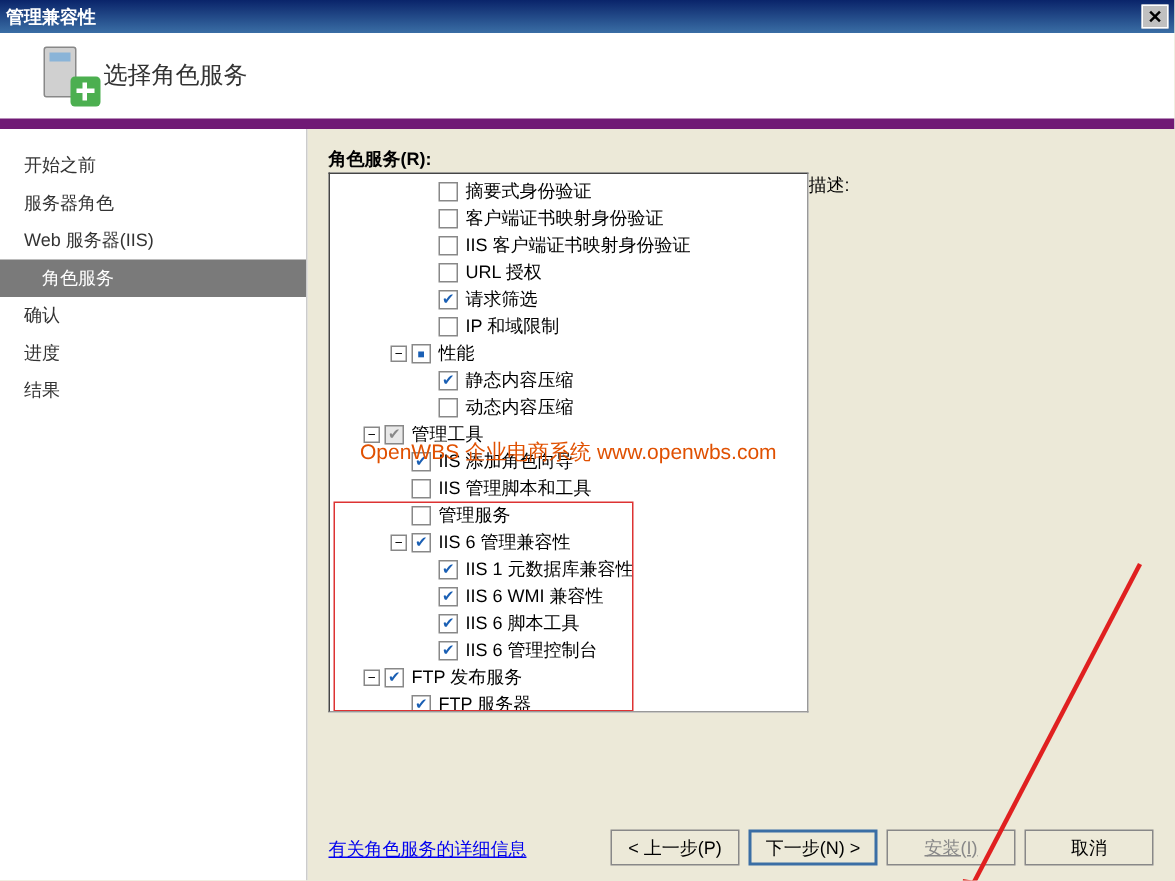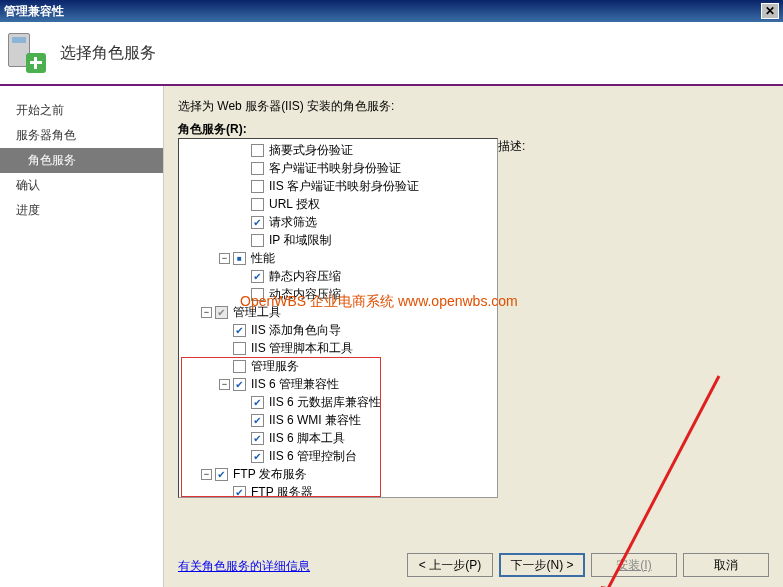--- a/index.html
+++ b/index.html
@@ -1,30 +1,30 @@
 <!DOCTYPE html>
 <html><head>
 <meta charset="utf-8">
 <style>
 * { box-sizing: border-box; margin: 0; padding: 0; }
 body { font-family: "Microsoft YaHei", Tahoma, sans-serif; font-size: 12px; background: #ece9d8; width: 783px; height: 587px; overflow: hidden; }
 .titlebar { background: linear-gradient(#0a246a, #3a6ea5); color: #fff; height: 22px; display: flex; align-items: center; padding: 0 4px; justify-content: space-between; }
 .titlebar .title { font-weight: bold; }
 .titlebar .close { width: 18px; height: 16px; background: #c0c0c0; border: 1px solid #fff; display: flex; align-items: center; justify-content: center; color: #000; font-weight: bold; cursor: pointer; }
-.header { background: #fff; height: 64px; border-bottom: 2px solid #701a75; display: flex; align-items: center; padding-left: 4px; gap: 12px; }
+.header { background: #fff; height: 64px; border-bottom: 7px solid #701a75; display: flex; align-items: center; padding-left: 25px; }
 .header-icon { width: 44px; height: 44px; position: relative; }
 .header-icon .server { position: absolute; width: 22px; height: 34px; background: #d0d0d0; border: 1px solid #888; border-radius: 2px; left: 4px; top: 2px; }
 .header-icon .server::before { content: ""; position: absolute; top: 3px; left: 3px; right: 3px; height: 6px; background: #8ab4d8; }
 .header-icon .plus { position: absolute; right: 2px; bottom: 2px; width: 20px; height: 20px; background: #4caf50; border-radius: 3px; }
 .header-icon .plus::before, .header-icon .plus::after { content: ""; position: absolute; background: #fff; }
 .header-icon .plus::before { width: 12px; height: 3px; left: 4px; top: 8px; }
 .header-icon .plus::after { width: 3px; height: 12px; left: 8px; top: 4px; }
 .header-title { font-size: 16px; color: #333; }
 .content { display: flex; height: calc(100% - 86px); }
-.sidebar { width: 164px; background: #fff; border-right: 1px solid #ccc; padding-top: 12px; }
+.sidebar { width: 205px; background: #fff; border-right: 1px solid #ccc; padding-top: 12px; }
 .sidebar-item { padding: 4px 0 4px 16px; cursor: pointer; color: #333; }
 .sidebar-item.active { background: #7a7a7a; color: #ffffff; padding-left: 28px; }
 .sidebar-item.indent { padding-left: 28px; }
 .main { flex: 1; padding: 12px 14px; display: flex; flex-direction: column; position: relative; }
 .instruction { margin-bottom: 6px; }
 .label-row { margin-bottom: 0; font-weight: bold; }
 .panel-row { display: flex; flex: 1; min-height: 0; }
 .tree-wrap { width: 320px; border: 1px inset #999; background: #fff; overflow-y: scroll; height: 360px; position: relative; }
 .tree { padding: 2px 4px; }
 .tree-row { display: flex; align-items: center; height: 18px; white-space: nowrap; }
@@ -62,27 +62,28 @@
     <div class="server"></div>
       <div class="plus"></div>
   </div>
   <div class="header-title">选择角色服务</div>
 </div>
 
 <div class="content">
   <div class="sidebar" id="sidebar">
       <div class="sidebar-item">开始之前</div>
       <div class="sidebar-item">服务器角色</div>
+      <div class="sidebar-item">Web 服务器(IIS)</div>
       <div class="sidebar-item active indent">角色服务</div>
       <div class="sidebar-item">确认</div>
       <div class="sidebar-item">进度</div>
+      <div class="sidebar-item">结果</div>
     </div>
 
   <div class="main">
-    <div class="instruction">选择为 Web 服务器(IIS) 安装的角色服务:</div>
     <div class="label-row">角色服务(R):</div>
     <div class="panel-row">
       <div class="tree-wrap">
         <div class="tree" id="tree">
             <div class="tree-row">
               <span class="spacer" style="width: 68px;"></span>
               <span class="chk"></span>
               <span class="tree-label">摘要式身份验证</span>
             </div>
             <div class="tree-row">
@@ -149,21 +150,21 @@
             </div>
             <div class="tree-row">
               <span class="spacer" style="width: 36px;"></span>
               <span class="expander">−</span>
               <span class="chk on"></span>
               <span class="tree-label">IIS 6 管理兼容性</span>
             </div>
             <div class="tree-row">
               <span class="spacer" style="width: 68px;"></span>
               <span class="chk on"></span>
-              <span class="tree-label">IIS 6 元数据库兼容性</span>
+              <span class="tree-label">IIS 1 元数据库兼容性</span>
             </div>
             <div class="tree-row">
               <span class="spacer" style="width: 68px;"></span>
               <span class="chk on"></span>
               <span class="tree-label">IIS 6 WMI 兼容性</span>
             </div>
             <div class="tree-row">
               <span class="spacer" style="width: 68px;"></span>
               <span class="chk on"></span>
               <span class="tree-label">IIS 6 脚本工具</span>

